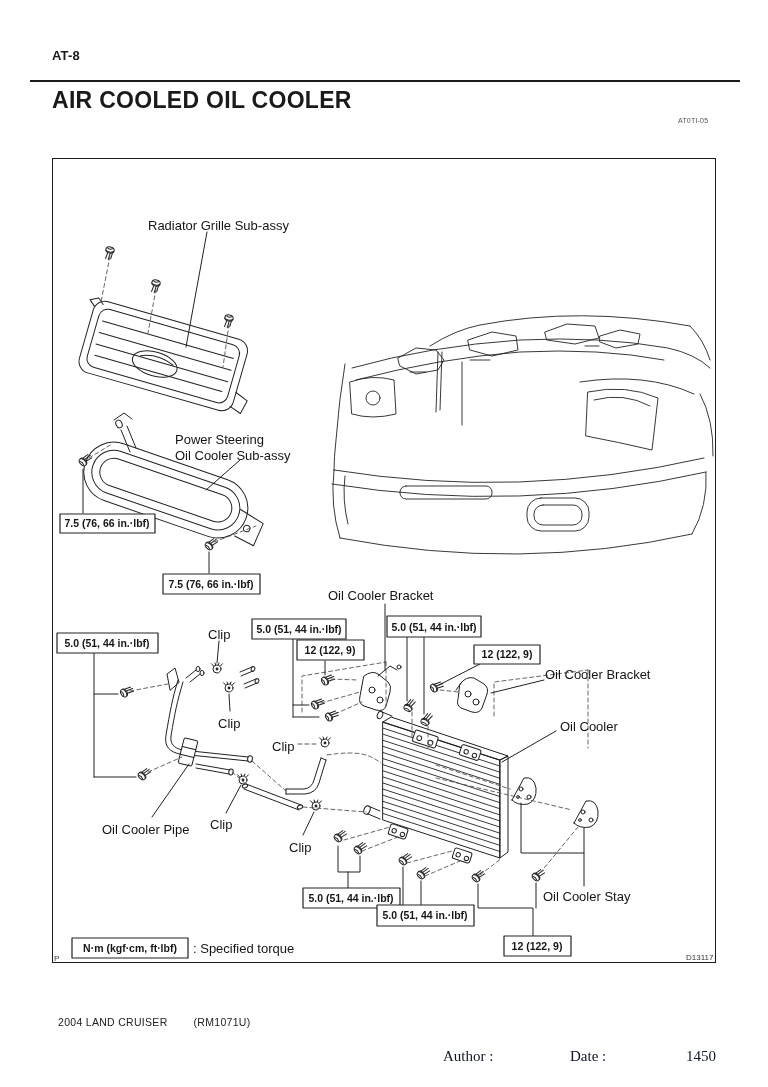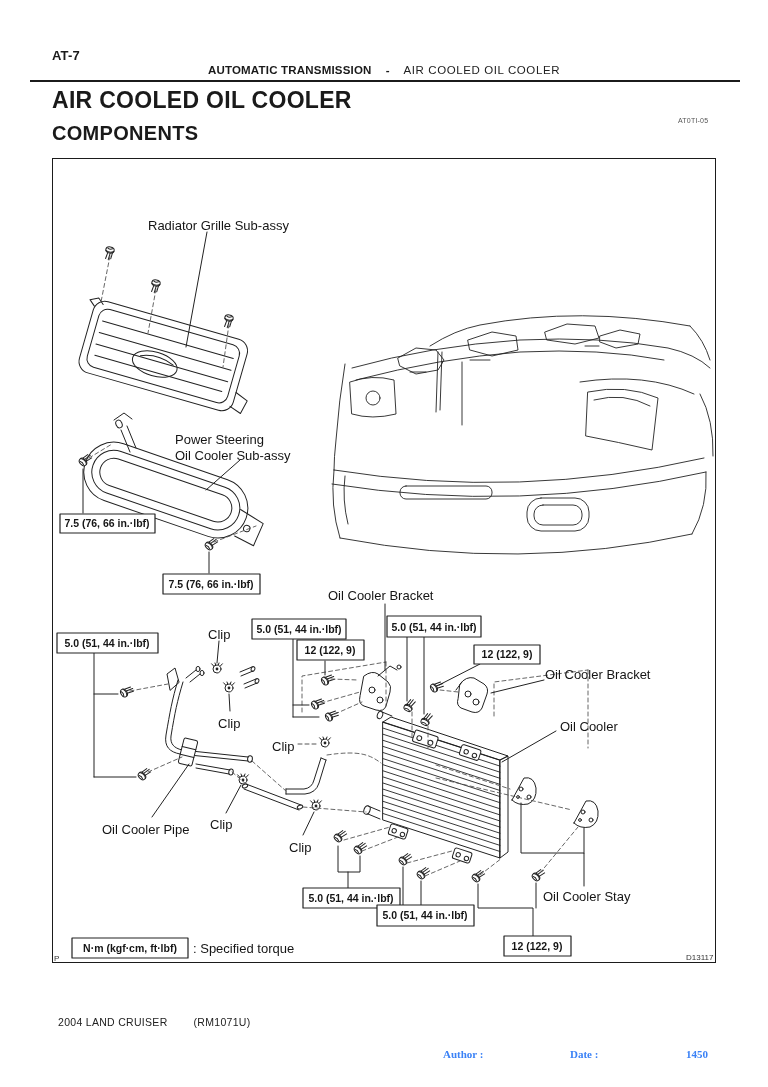--- a/index.html
+++ b/index.html
@@ -14,42 +14,40 @@
   .runhead .b{font-weight:bold;letter-spacing:.2px;}
   .runhead .sep{padding:0 14px;font-weight:bold;}
   .runhead .n{letter-spacing:.6px;color:#222;}
   .ruler{left:30px;top:80px;width:710px;height:2px;background:#1b1b1b;}
   .title{left:52px;top:87px;font-size:23px;font-weight:bold;letter-spacing:.3px;}
   .subtitle{left:52px;top:122px;font-size:20px;font-weight:bold;letter-spacing:.3px;}
   .refcode{left:678px;top:117px;font-size:7px;color:#555;letter-spacing:.2px;}
   .figbox{left:52px;top:158px;width:664px;height:805px;border:1.6px solid #1b1b1b;box-sizing:border-box;}
   .model-line{left:58px;top:1016px;font-size:10.5px;letter-spacing:.3px;color:#222;text-align:right;}
   .model-line span{margin-right:26px;}
-  .foot{font-family:"Liberation Serif",serif;font-weight:bold;font-size:11px;color:#3b82f6;}
+  .foot{font-family:"Liberation Serif",serif;font-weight:normal;font-size:15px;color:#0f172a;}
   .author{left:443px;top:1048px;}
   .date{left:570px;top:1048px;text-align:right;}
   .pageno{left:686px;top:1048px;}
   svg text{font-family:"Liberation Sans",sans-serif;fill:#151515;}
   .lbl{font-size:13px;}
   .tq{font-size:10.5px;font-weight:bold;}
   .tiny{font-size:8px;fill:#333;}
 </style>
 </head>
 <body>
 
 <div class="page">
 
-  <div class="abs page-code">AT-7</div>
-
-  <div class="abs runhead"><span class="b">AUTOMATIC TRANSMISSION</span><span class="sep">-</span><span class="n">AIR COOLED OIL COOLER</span></div>
+  <div class="abs page-code">AT-8</div>
+
 
   <div class="abs ruler"></div>
 
   <div class="abs title">AIR COOLED OIL COOLER</div>
-  <div class="abs subtitle">COMPONENTS</div>
   <div class="abs refcode">AT0TI-05</div>
 
   <div class="abs figbox"></div>
 
   <svg class="abs" style="left:52px;top:158px;" width="664" height="805" viewBox="52 158 664 805">
     <defs>
       <g id="bolt-glyph">
         <path d="M-1.8,2.6 L-3.2,9 M0.6,3 L-0.4,9.8 M2.9,2.3 L1.9,8.6" fill="none"></path>
         <ellipse cx="0" cy="0" rx="4.2" ry="3.1" fill="#fff"></ellipse>
         <path d="M-4,0.9 Q0,3.5 4,0.9 M-2.4,-1.6 Q0,-0.2 2.4,-1.6" fill="none"></path>

